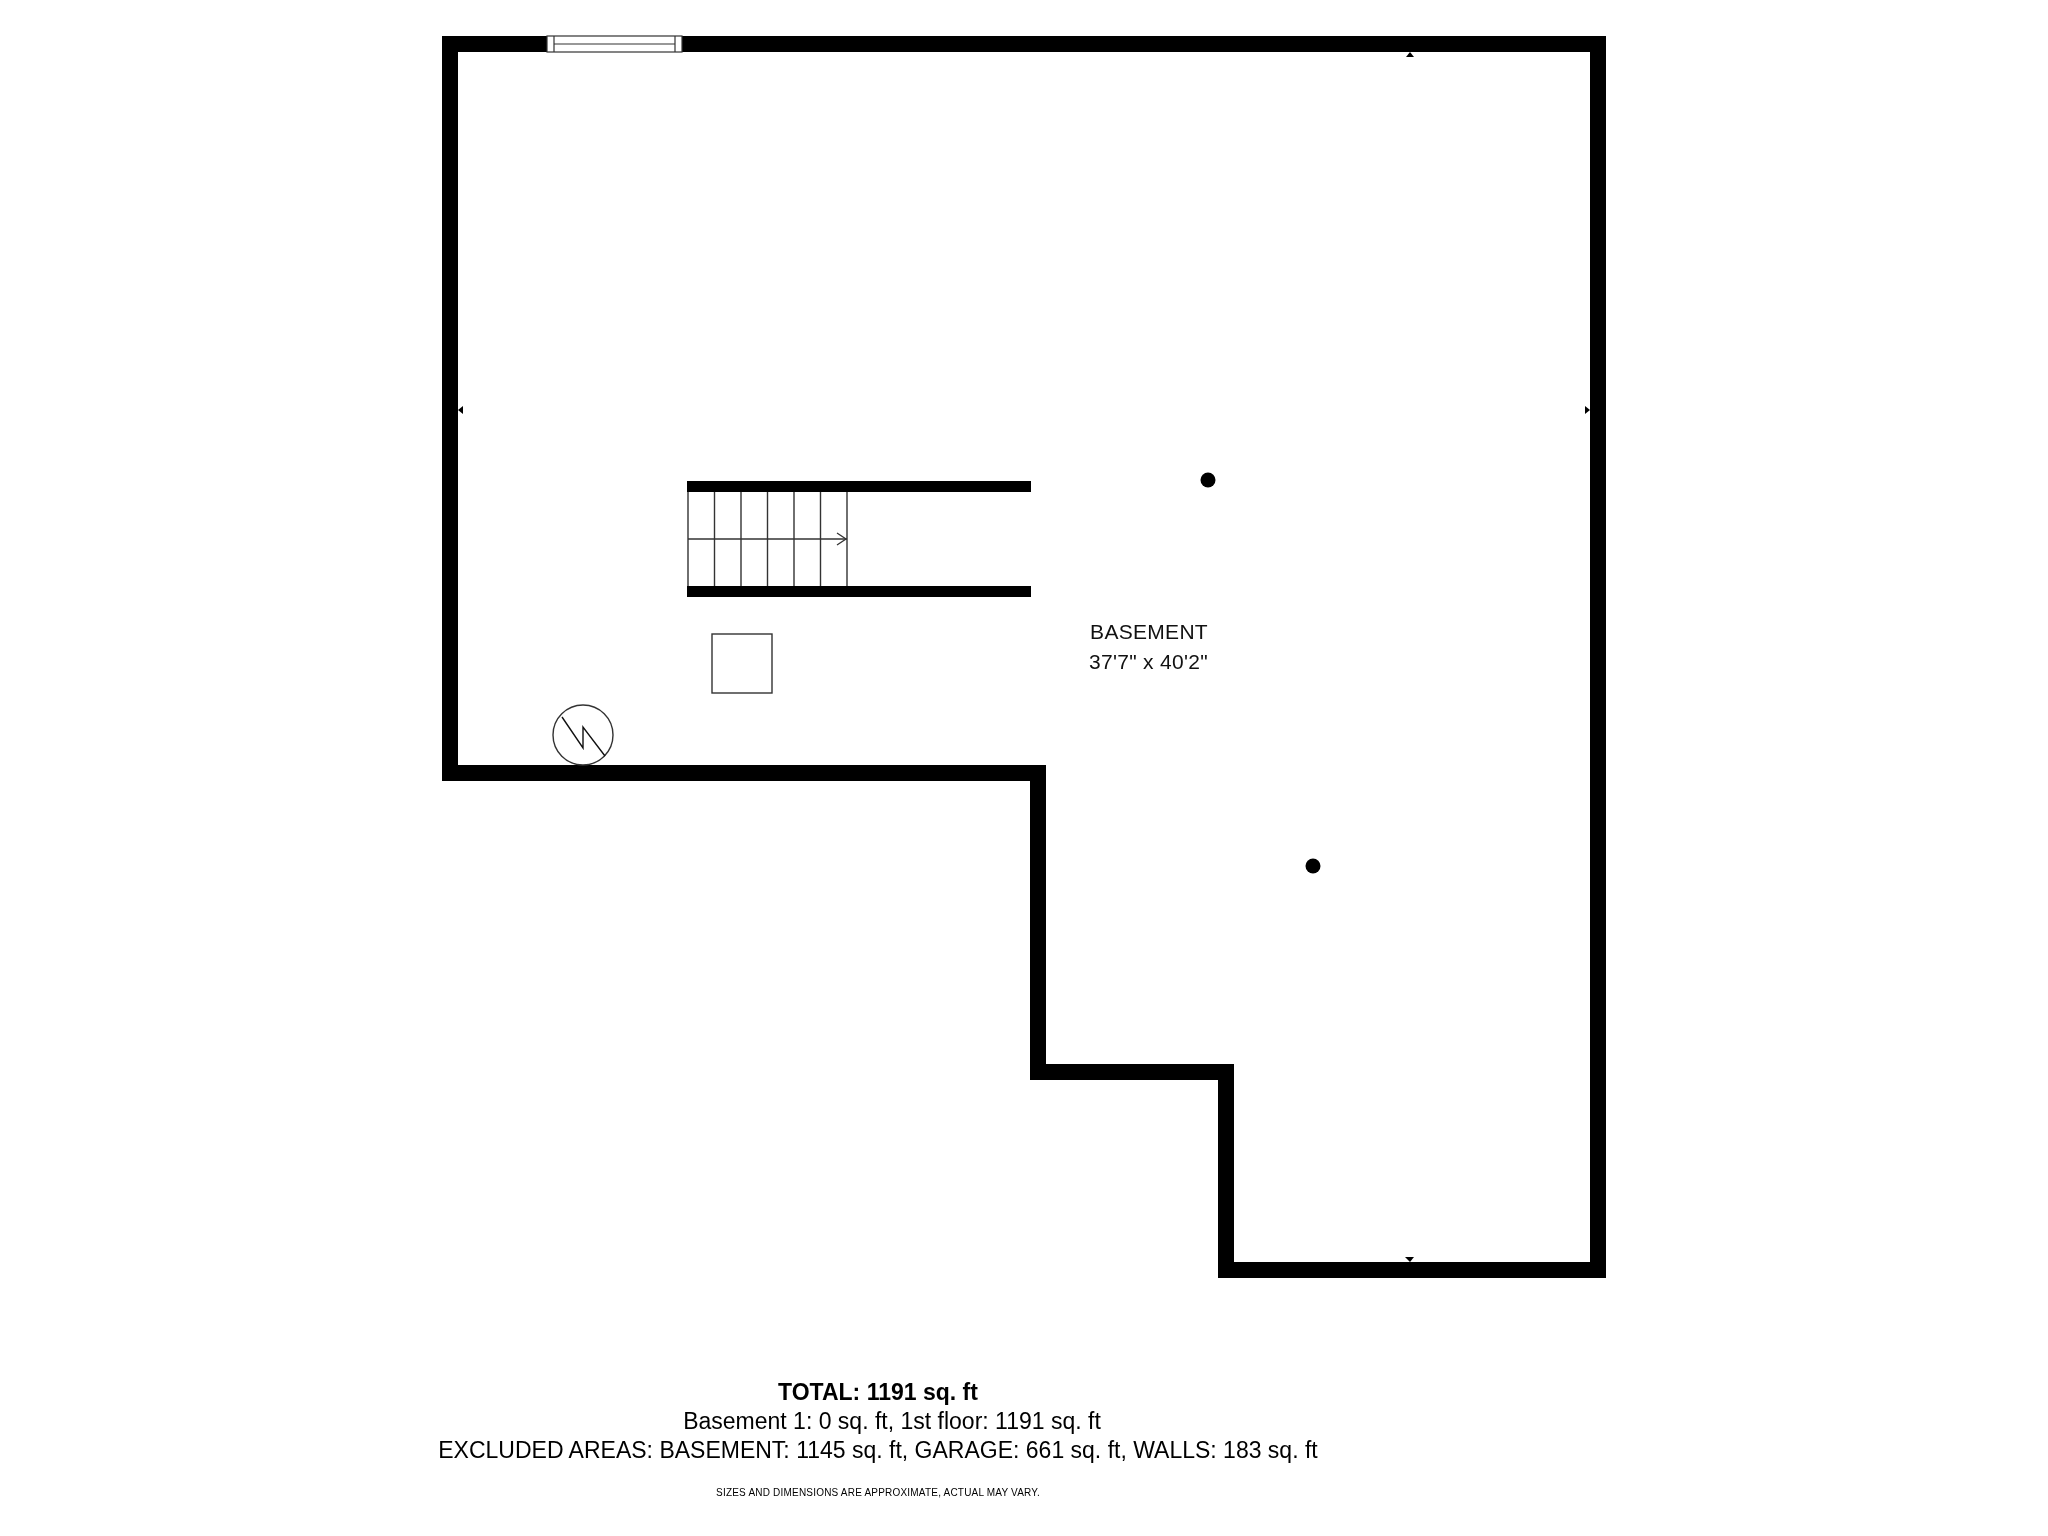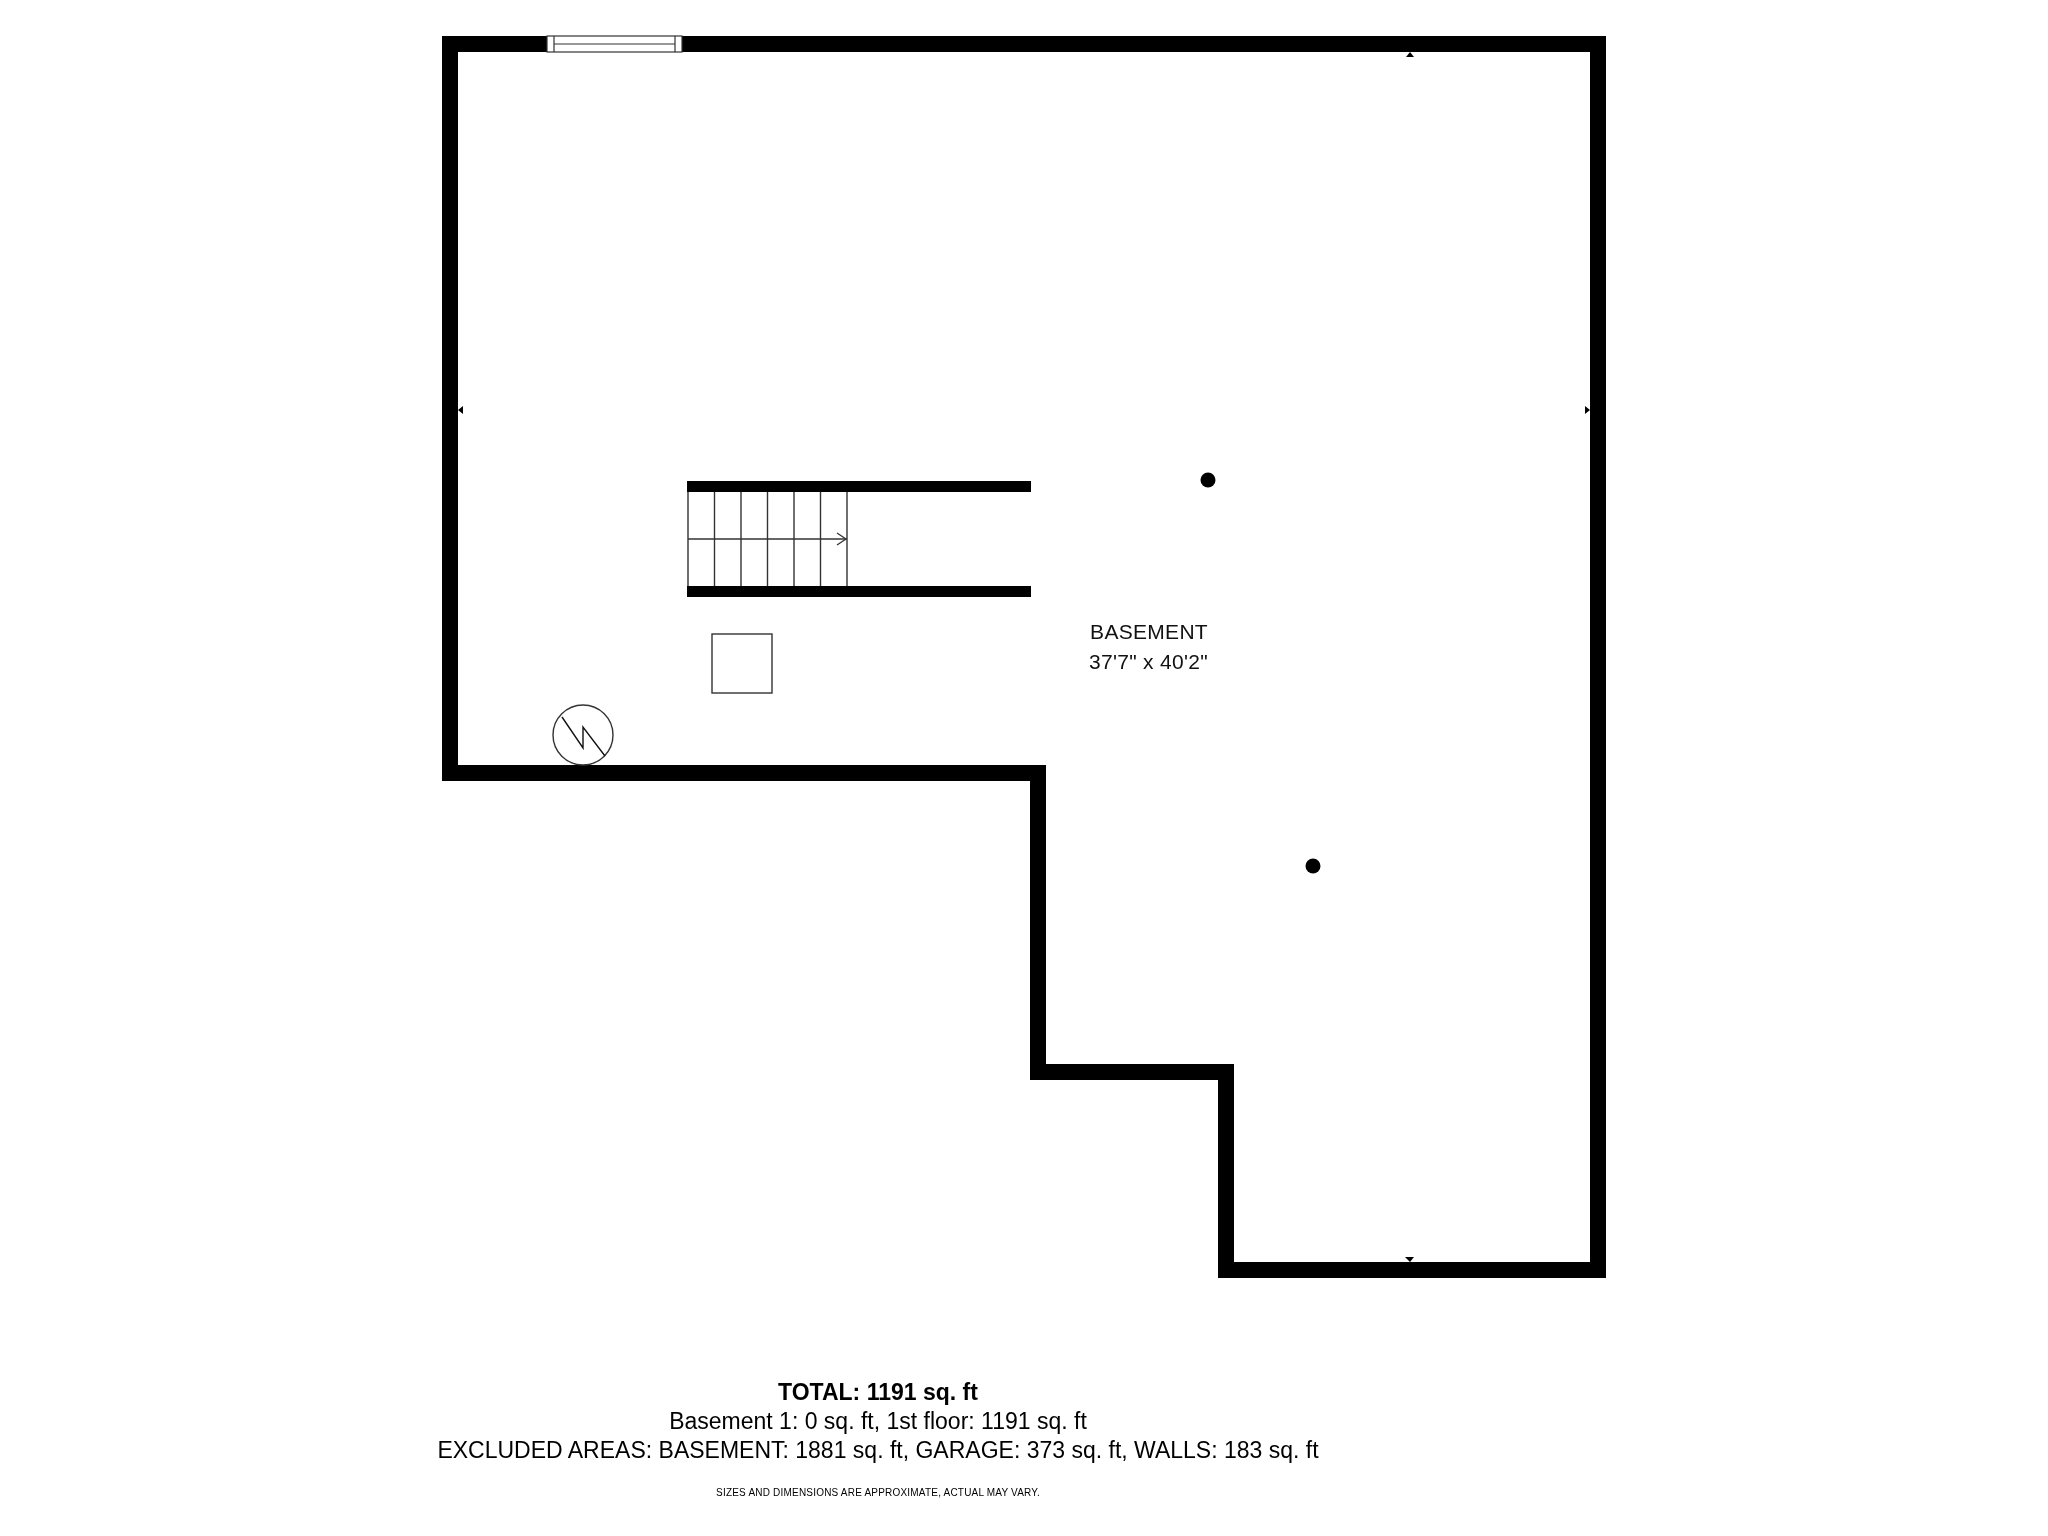--- a/index.html
+++ b/index.html
@@ -3,21 +3,21 @@
 <meta charset="utf-8">
 <style>
   html, body { margin: 0; padding: 0; background: #ffffff; }
   body { width: 2048px; height: 1536px; position: relative; overflow: hidden;
          font-family: "Liberation Sans", "DejaVu Sans", sans-serif; color: #000; }
   #plan { position: absolute; left: 0; top: 0; width: 2048px; height: 1536px; }
   .room-label { position: absolute; left: 1008px; width: 200px; text-align: right;
                 font-size: 21px; color: #111; letter-spacing: 0.3px; }
   .summary { position: absolute; left: 0; width: 1756px; text-align: center; color: #000; }
   .total { top: 1379px; font-size: 23px; font-weight: bold; }
-  .line2 { top: 1408px; font-size: 23px; }
+  .line2 { top: 1408px; font-size: 23px; padding-left: 14px; }
   .line3 { top: 1437px; font-size: 23px; }
   .disclaimer { top: 1487px; font-size: 10px; letter-spacing: 0.2px; }
 </style>
 </head>
 <body>
 
 <svg id="plan" viewBox="0 0 2048 1536" xmlns="http://www.w3.org/2000/svg">
 
   <g fill="#000">
 
@@ -77,14 +77,14 @@
 
   <circle cx="1208" cy="480" r="7.5" fill="#000"></circle>
   <circle cx="1313" cy="866" r="7.5" fill="#000"></circle>
 </svg>
 
 <div class="room-label" style="top:620px;">BASEMENT</div>
 <div class="room-label" style="top:650px;">37'7" x 40'2"</div>
 
 <div class="summary total">TOTAL: 1191 sq. ft</div>
 <div class="summary line2">Basement 1: 0 sq. ft, 1st floor: 1191 sq. ft</div>
-<div class="summary line3">EXCLUDED AREAS: BASEMENT: 1881 sq. ft, GARAGE: 373 sq. ft, WALLS: 183 sq. ft</div>
+<div class="summary line3">EXCLUDED AREAS: BASEMENT: 1145 sq. ft, GARAGE: 661 sq. ft, WALLS: 183 sq. ft</div>
 <div class="summary disclaimer">SIZES AND DIMENSIONS ARE APPROXIMATE, ACTUAL MAY VARY.</div>
 
 </body></html>

